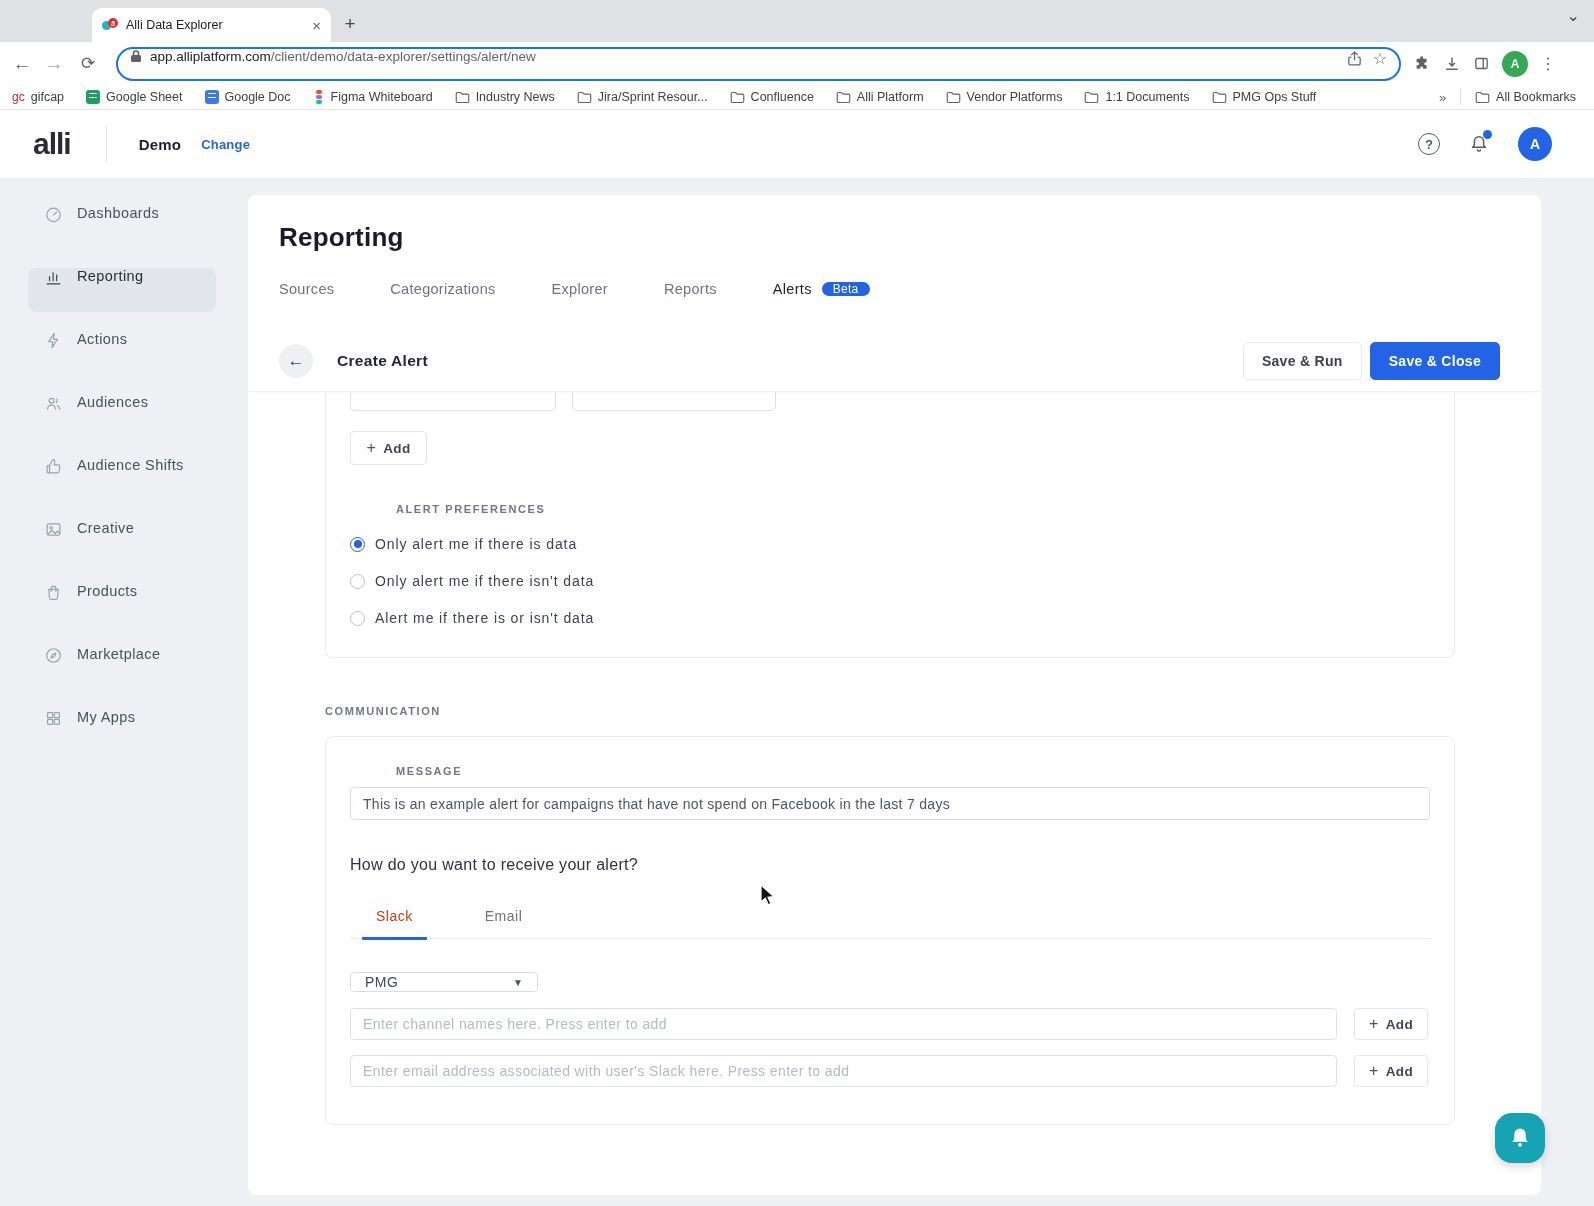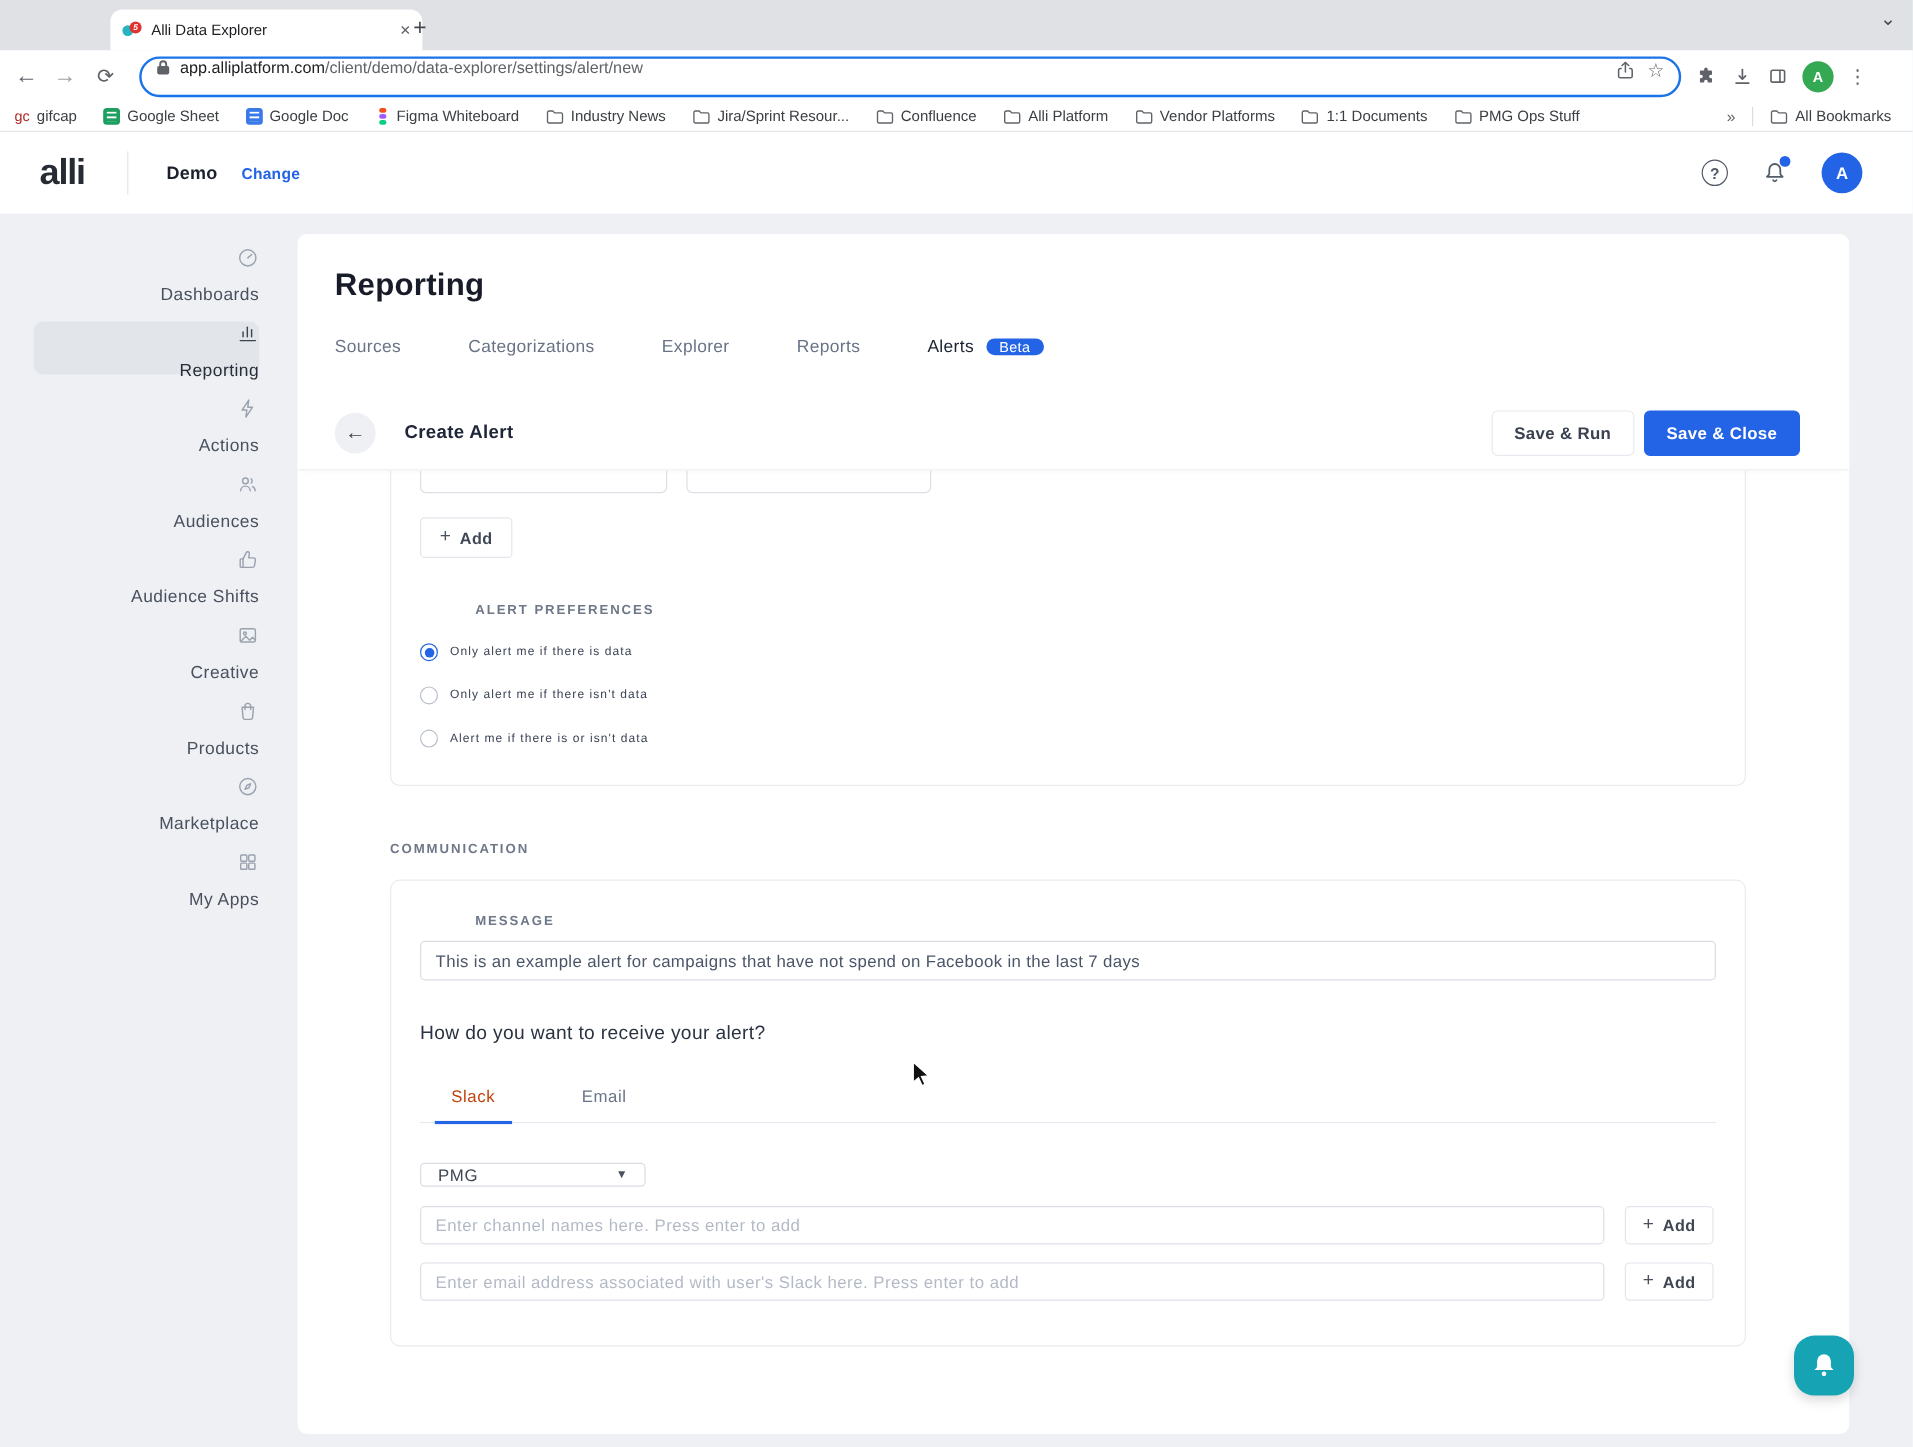--- a/index.html
+++ b/index.html
@@ -2,21 +2,21 @@
 <html><head>
 <meta charset="utf-8">
 <style>
   * { margin:0; padding:0; box-sizing:border-box; }
   html,body { width:1594px; height:1206px; overflow:hidden; }
   body { font-family:"Liberation Sans", sans-serif; background:#eef0f4; position:relative; }
   .stage { position:absolute; inset:0; }
 
   
   .tabstrip { position:absolute; left:0; top:0; width:1594px; height:42px; background:#dfe1e5; }
-  .btab { position:absolute; left:92px; top:8px; width:260px; height:34px; background:#fff;
+  .btab { position:absolute; left:92px; top:8px; width:239px; height:34px; background:#fff;
           border-radius:10px 10px 0 0; display:flex; align-items:center; padding:17px 10px; gap:8px; }
   .btab-title { font-size:12.5px; color:#202124; flex:1; white-space:nowrap; overflow:hidden; }
   .btab-close { color:#5f6368; font-size:15px; cursor:default; line-height:1; }
   .favicon { position:relative; width:16px; height:14px; flex:0 0 16px; }
   .favicon .fa { position:absolute; left:0; top:3px; width:9px; height:9px; border-radius:50%; background:#27b3c0; }
   .favicon .fb { position:absolute; right:0; top:0; width:10px; height:10px; border-radius:50%; background:#e03131;
                  color:#fff; font-size:7px; font-weight:bold; display:flex; align-items:center; justify-content:center; }
   .newtab { position:absolute; left:336px; top:10px; width:28px; height:28px; border-radius:50%;
             display:flex; align-items:center; justify-content:center; font-size:19px; color:#45494d; }
   .strip-chev { position:absolute; right:14px; top:6px; font-size:16px; color:#45494d; }
@@ -63,21 +63,21 @@
   .help { width:22px; height:22px; border:1.7px solid #525b68; border-radius:50%; color:#525b68;
           font-size:13px; font-weight:bold; display:flex; align-items:center; justify-content:center; }
   .bell-wrap { position:relative; width:22px; height:24px; }
   .bell-dot { position:absolute; right:-2px; top:-2px; width:9px; height:9px; border-radius:50%; background:#2264e5; }
   .avatar-blue { width:34px; height:34px; border-radius:50%; background:#2264e5; color:#fff;
                  display:flex; align-items:center; justify-content:center; font-size:14px; font-weight:bold; }
 
   
   .sidebar { position:absolute; left:0; top:178px; width:248px; height:1028px; padding-top:27px; }
   .side-item { width:188px; height:44px; margin:0 0 19px 28px; border-radius:8px;
-               display:flex; align-items:flex-end; padding-left:16px; gap:14px;flex-direction:column; }
+               display:flex; align-items:flex-start; padding-left:16px; gap:14px; }
   .side-item.active { background:#e2e5ea; }
   .side-label { font-size:14.5px; color:#49505e; letter-spacing:.4px; }
   .side-item.active .side-label { color:#272d39; font-weight:500; }
   .sicon { width:19px; height:19px; flex:0 0 19px; }
   .sicon svg { stroke:#9aa2ae; fill:none; stroke-width:1.5; stroke-linecap:round; stroke-linejoin:round; }
   .side-item.active .sicon svg { stroke:#3c4450; }
 
   
   .card { position:absolute; left:248px; top:195px; width:1293px; height:1000px; background:#fff;
           border-radius:8px; }
@@ -112,21 +112,21 @@
              font-size:13.5px; font-weight:600; color:#3f4754; letter-spacing:.4px; }
   .add-btn .plus { font-size:16px; font-weight:400; color:#4a5260; }
   .sect-label { font-size:11px; font-weight:600; color:#6f7888; letter-spacing:1.6px;margin-left:46px; }
   .box1 .sect-label { margin-top:38px; }
   .radio-row { display:flex; align-items:center; gap:10px; margin-top:21px; }
   .radio-row:first-of-type { margin-top:17px; }
   .radio { width:15px; height:15px; border-radius:50%; border:1px solid #b9c0cb; position:relative; flex:0 0 15px; }
   .radio.sel { border:1.5px solid #2264e5; }
   .radio.sel::after { content:""; position:absolute; left:2.5px; top:2.5px; width:8px; height:8px;
                       border-radius:50%; background:#2264e5; }
-  .radio-label { font-size:10px; color:#3a4354; letter-spacing:.9px; }
+  .radio-label { font-size:14px; color:#3a4354; letter-spacing:.9px; }
 
   .comm-label { margin:47px 0 0 77px; }
   .box2 { margin-top:19px; padding:28px 24px 37px 24px; }
   .msg-input { margin-top:10px; width:100%; height:33px; border:1px solid #d9dde3; border-radius:4px;
                padding:0 12px; font-size:14px; color:#4a5568; letter-spacing:.3px; font-family:inherit; }
   .question { margin-top:36px; font-size:16px; color:#2b3342; letter-spacing:.3px; }
   .chan-tabs { margin-top:34px; border-bottom:1px solid #e7e9ee; display:flex; gap:44px; padding-left:12px; }
   .ctab { font-size:14px; letter-spacing:.5px; padding:0 14px 13px 14px; color:#697386; }
   .ctab.active { color:#c2410c; border-bottom:3px solid #2264e5; margin-bottom:-2px; border-radius:1px;text-align:right; }
   .select { margin-top:33px; width:188px; height:20px; border:1px solid #d9dde3; border-radius:4px;

